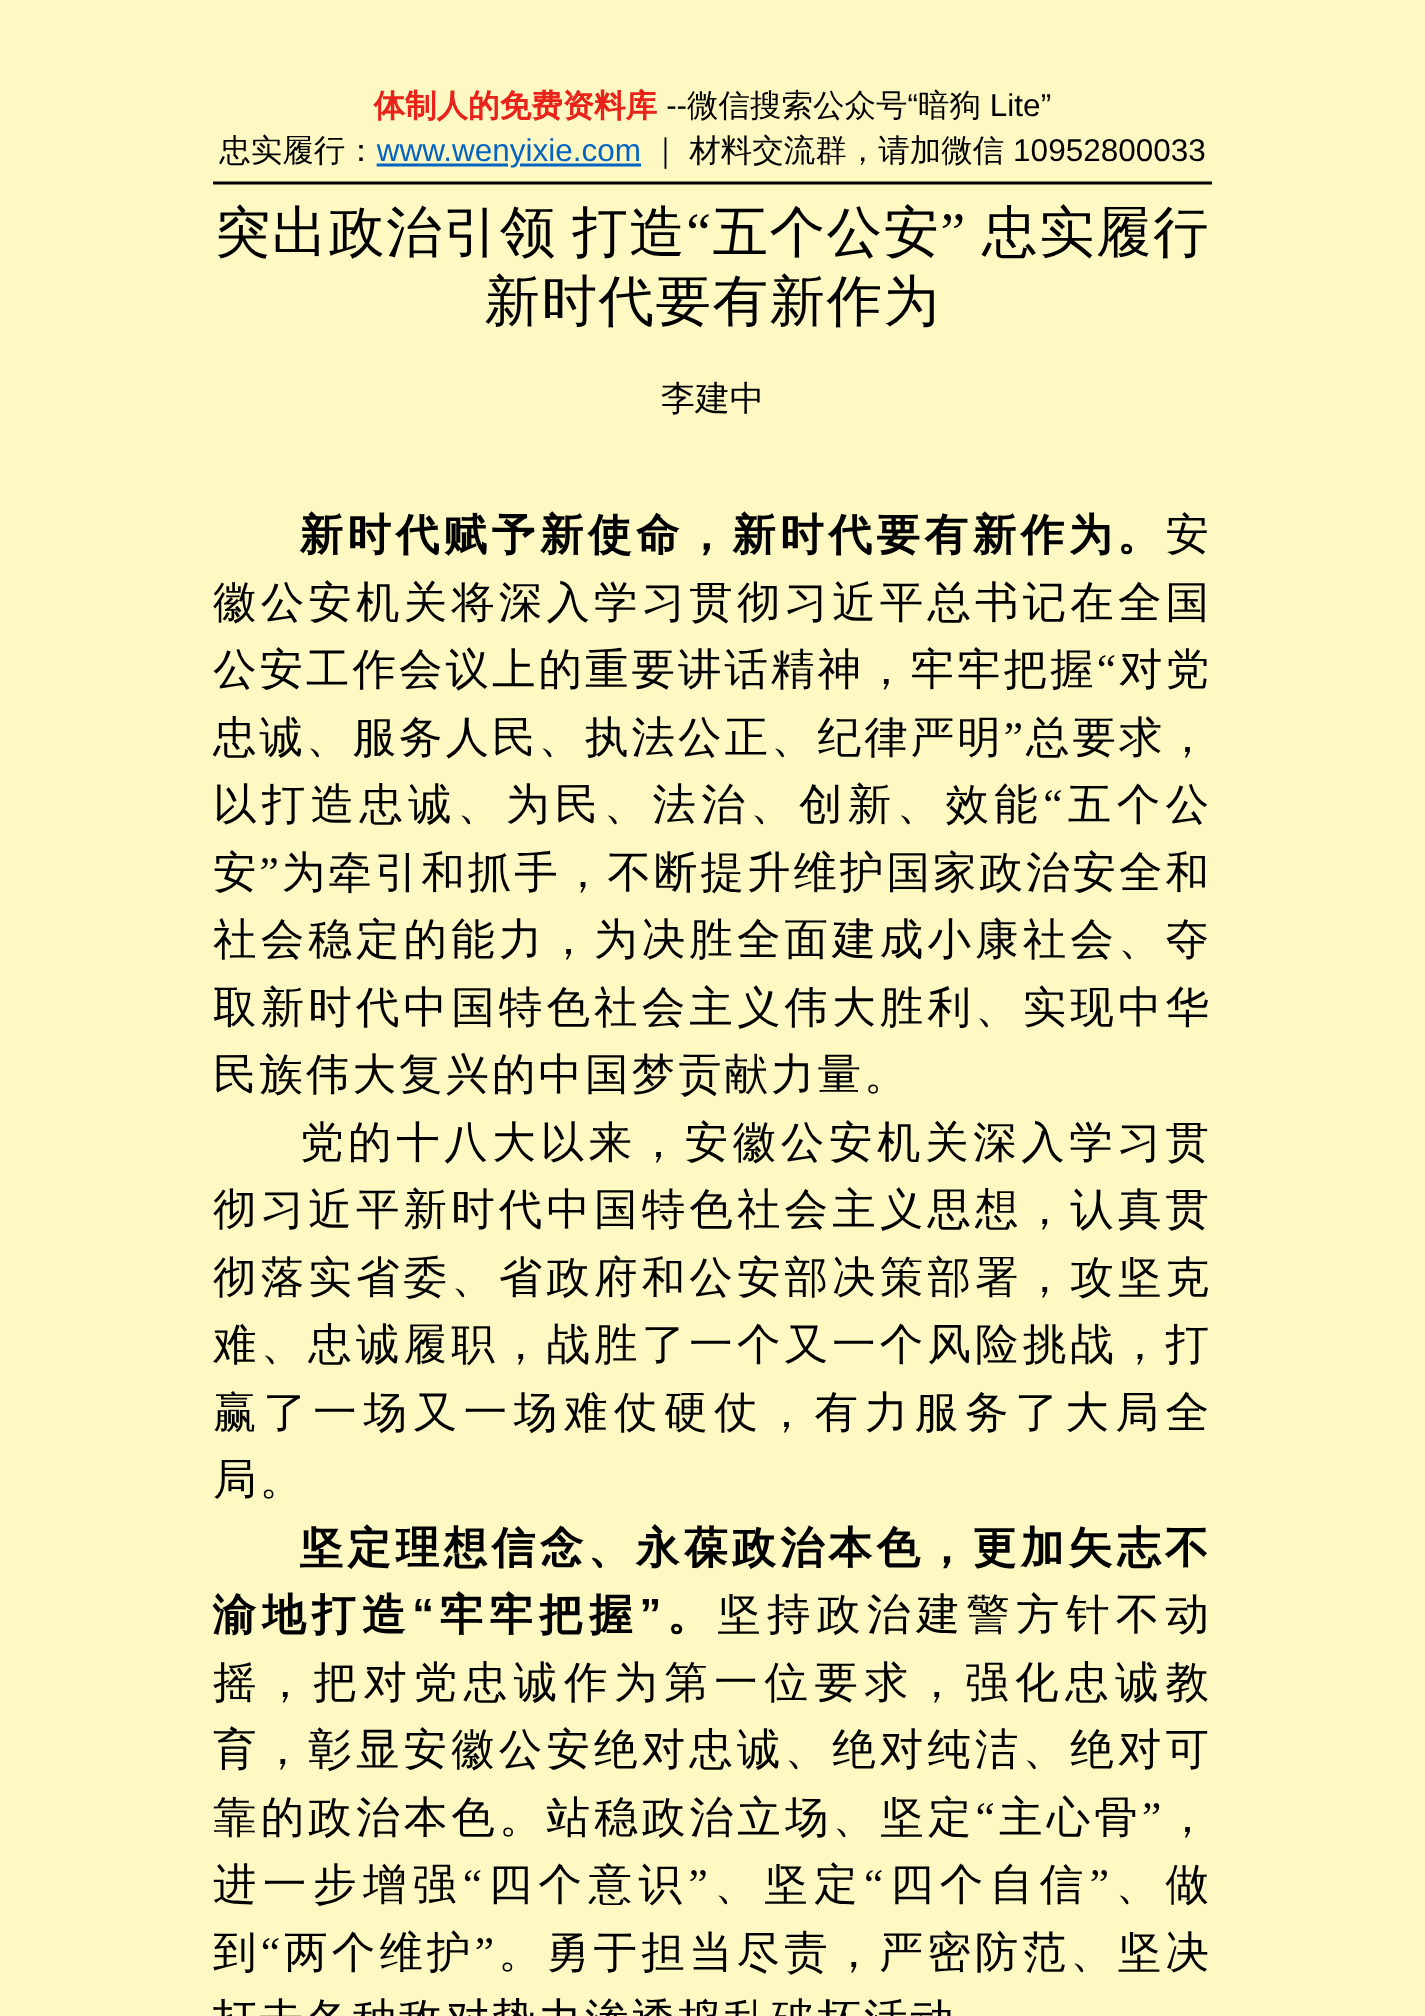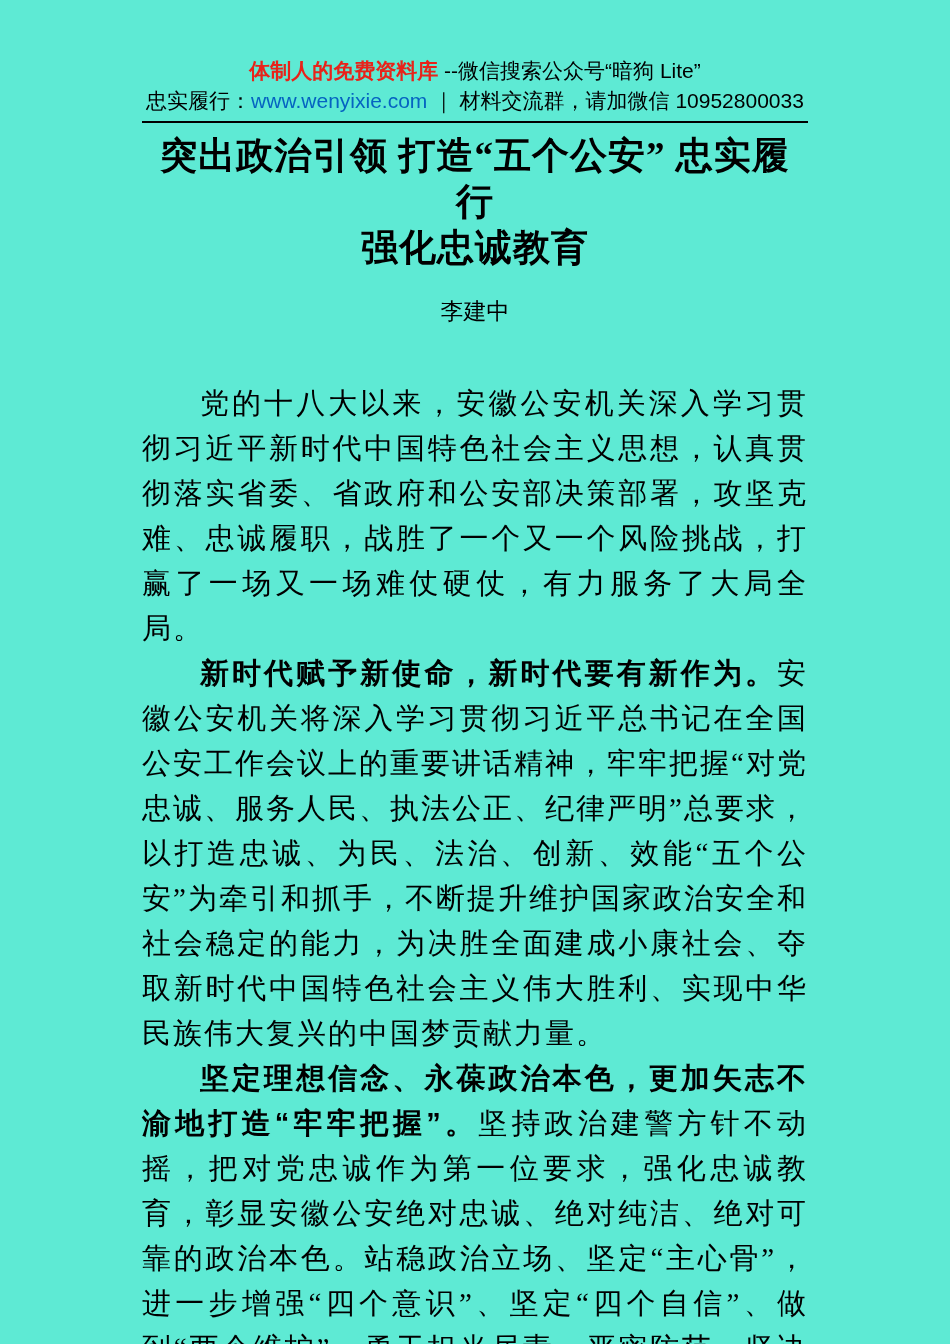--- a/index.html
+++ b/index.html
@@ -2,54 +2,55 @@
 <html><head>
 <meta charset="utf-8">
 <style>
   html, body { margin: 0; padding: 0; background: #ffffff; }
   .page {
     position: relative;
     width: 950px;
     height: 1344px;
     box-sizing: border-box;
     padding: 56px 142px 0 142px;
-    background: #5eead4;
+    background: #fef9c3;
     color: #000000;
     font-family: "Liberation Serif", serif;
     overflow: hidden;
   }
   
   .promo {
     text-align: center;
     font-family: "Liberation Sans", sans-serif;
     font-size: 21px;
     line-height: 30px;
     color: #000000;
     white-space: nowrap;
   }
   .promo .brand {
     color: #e8231a;
     font-weight: bold;
   }
   .promo .link {
     color: #0563c1;
+    text-decoration: underline;
     cursor: pointer;
   }
   .header-rule {
     border: none;
     border-top: 2.5px solid #000000;
     margin: 5px 0 0 0;
   }
   
   .doc-title {
     margin: 10px 0 0 0;
     text-align: center;
     font-size: 37px;
     line-height: 46px;
-    font-weight: bold;
+    font-weight: normal;
     font-family: "Liberation Serif", serif;
     letter-spacing: 1px;
   }
   .author {
     margin-top: 28px;
     text-align: center;
     font-size: 23px;
     line-height: 26px;
     font-weight: normal;
   }
@@ -80,30 +81,30 @@
       <span class="brand">体制人的免费资料库</span><span> --微信搜索公众号“暗狗 Lite”</span>
     </div>
     <div class="promo-line2">
       <span>忠实履行：</span><a class="link">www.wenyixie.com</a><span> ｜ 材料交流群，请加微信 10952800033</span>
     </div>
     <hr class="header-rule">
   </div>
 
   <h1 class="doc-title">
     <span>突出政治引领 打造“五个公安” 忠实履行</span><br>
-    <span>强化忠诚教育</span>
+    <span>新时代要有新作为</span>
   </h1>
 
   <div class="author">李建中</div>
 
   <div class="doc-body">
     <p>
-      <span class="lead"></span><span>党的十八大以来，安徽公安机关深入学习贯彻习近平新时代中国特色社会主义思想，认真贯彻落实省委、省政府和公安部决策部署，攻坚克难、忠诚履职，战胜了一个又一个风险挑战，打赢了一场又一场难仗硬仗，有力服务了大局全局。</span>
+      <span class="lead">新时代赋予新使命，新时代要有新作为。</span><span>安徽公安机关将深入学习贯彻习近平总书记在全国公安工作会议上的重要讲话精神，牢牢把握“对党忠诚、服务人民、执法公正、纪律严明”总要求，以打造忠诚、为民、法治、创新、效能“五个公安”为牵引和抓手，不断提升维护国家政治安全和社会稳定的能力，为决胜全面建成小康社会、夺取新时代中国特色社会主义伟大胜利、实现中华民族伟大复兴的中国梦贡献力量。</span>
     </p>
     <p>
-      <span class="lead">新时代赋予新使命，新时代要有新作为。</span><span>安徽公安机关将深入学习贯彻习近平总书记在全国公安工作会议上的重要讲话精神，牢牢把握“对党忠诚、服务人民、执法公正、纪律严明”总要求，以打造忠诚、为民、法治、创新、效能“五个公安”为牵引和抓手，不断提升维护国家政治安全和社会稳定的能力，为决胜全面建成小康社会、夺取新时代中国特色社会主义伟大胜利、实现中华民族伟大复兴的中国梦贡献力量。</span>
+      <span class="lead"></span><span>党的十八大以来，安徽公安机关深入学习贯彻习近平新时代中国特色社会主义思想，认真贯彻落实省委、省政府和公安部决策部署，攻坚克难、忠诚履职，战胜了一个又一个风险挑战，打赢了一场又一场难仗硬仗，有力服务了大局全局。</span>
     </p>
     <p>
       <span class="lead">坚定理想信念、永葆政治本色，更加矢志不渝地打造“牢牢把握”。</span><span>坚持政治建警方针不动摇，把对党忠诚作为第一位要求，强化忠诚教育，彰显安徽公安绝对忠诚、绝对纯洁、绝对可靠的政治本色。站稳政治立场、坚定“主心骨”，进一步增强“四个意识”、坚定“四个自信”、做到“两个维护”。勇于担当尽责，严密防范、坚决打击各种敌对势力渗透捣乱破坏活动。</span>
     </p>
   </div>
 
 </div>
 
 </body></html>

